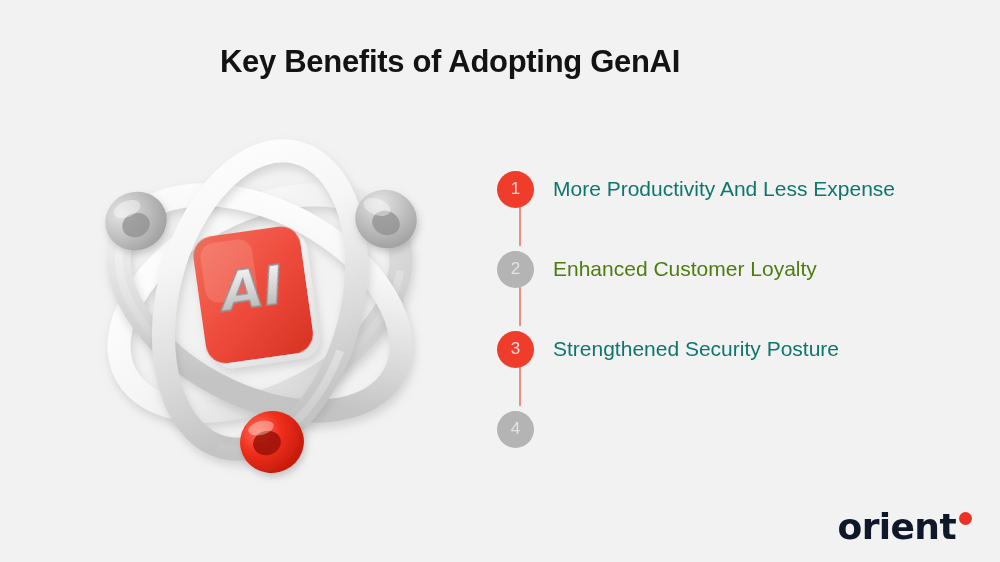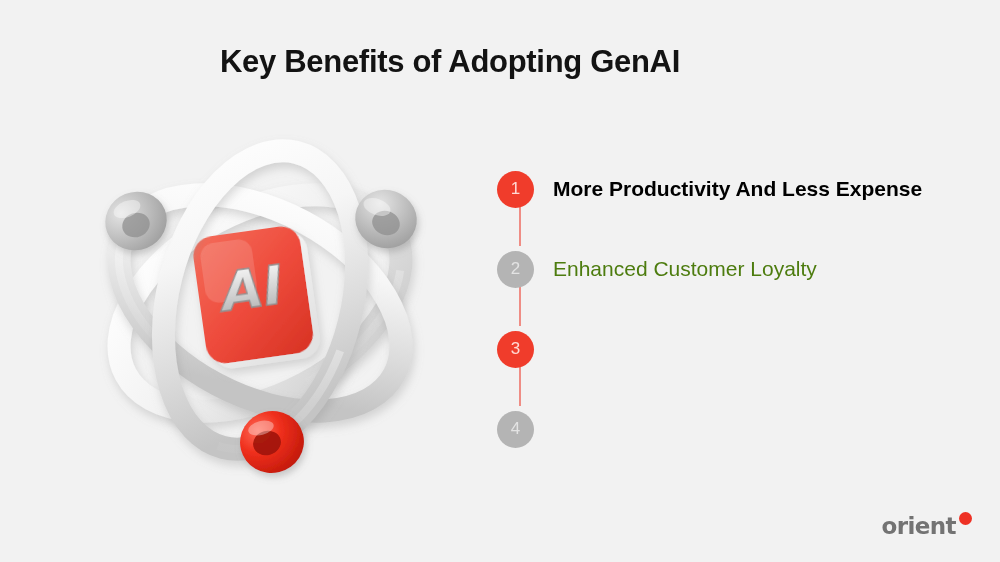--- a/index.html
+++ b/index.html
@@ -104,40 +104,40 @@
     color: #e3e3e3;
   }
 
   .benefit-label {
     margin-left: 19px;
     font-size: 21px;
     line-height: 26px;
     white-space: nowrap;
   }
   .benefit-label.accent {
-    color: #000000;
-    font-weight: 700;
+    color: #0f766e;
+    font-weight: 400;
   }
   .benefit-label.muted {
     color: #4d7c0f;
     font-weight: 400;
   }
 
   
   #brand-logo {
     position: absolute;
     right: 28px;
     bottom: 22px;
     display: flex;
     align-items: flex-start;
   }
   #brand-wordmark {
-    font-size: 23px;
+    font-size: 36px;
     font-weight: 700;
-    color: #737373;
+    color: #0f172a;
     letter-spacing: -0.6px;
     line-height: 27px;
     font-family: "DejaVu Sans", sans-serif;
   }
   #brand-dot {
     width: 13px;
     height: 13px;
     border-radius: 50%;
     background: #ee3124;
     margin-left: 3px;
@@ -258,20 +258,21 @@
       <div class="benefit-label accent">More Productivity And Less Expense</div>
     </div>
 
     <div class="benefit-row r1">
       <div class="benefit-badge muted">2</div>
       <div class="benefit-label muted">Enhanced Customer Loyalty</div>
     </div>
 
     <div class="benefit-row r2">
       <div class="benefit-badge accent">3</div>
+      <div class="benefit-label accent">Strengthened Security Posture</div>
     </div>
 
     <div class="benefit-row r3">
       <div class="benefit-badge muted">4</div>
     </div>
   </div>
 
   <div id="brand-logo">
     <div id="brand-wordmark">orient</div>
     <div id="brand-dot"></div>

